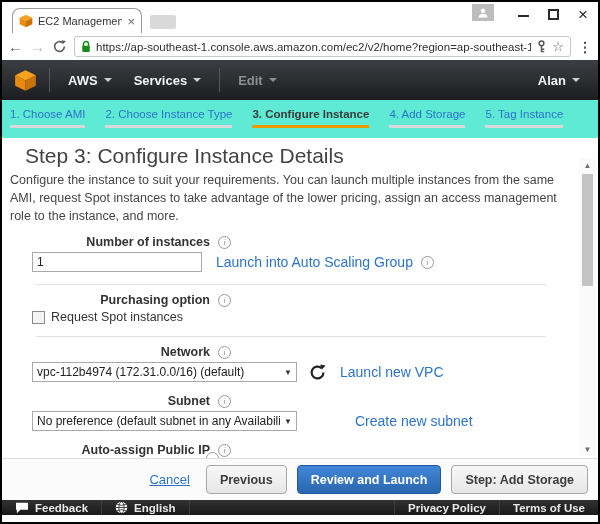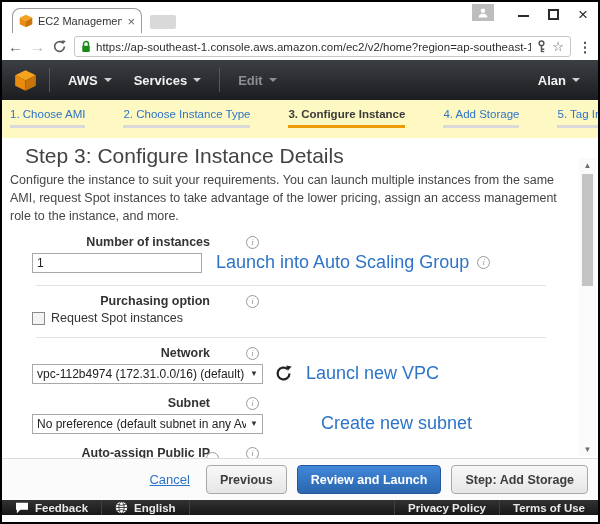--- a/index.html
+++ b/index.html
@@ -44,43 +44,43 @@
     height:40px; background:linear-gradient(180deg,#3b3e43 0%,#1c1d20 100%);
     display:flex; align-items:center; padding:0 12px; color:#fff;
   }
   .nav-sep { width:1px; height:24px; background:#54575c; margin:0 12px; }
   .nav-item { display:flex; align-items:center; gap:6px; font-size:13px; font-weight:bold; color:#f2f2f2; padding:0 6px; }
   .nav-item.dim { color:#8d8f93; }
   .caret { width:0; height:0; border-left:4px solid transparent; border-right:4px solid transparent; border-top:4px solid #cfcfcf; }
   .nav-item.dim .caret { border-top-color:#8d8f93; }
   .nav-right { margin-left:auto; }
   
-  .wizard { height:38px; display:flex; align-items:flex-start; padding:8px 0 0 8px; gap:38px; background:#fef9c3; }
+  .wizard { height:38px; display:flex; align-items:flex-start; padding:8px 0 0 8px; gap:20px; background:#5eead4; }
   .wstep { font-size:11.5px; color:#2d74c8; padding-bottom:5px; border-bottom:3px solid #d9d9d9; white-space:nowrap; }
   .wstep.active { color:#3a3a3a; font-weight:bold; border-bottom-color:#eb9c00; }
   
   .content { height:320px; position:relative; padding:4px 26px 0 8px; background:#fff; overflow:hidden; }
   .page-title { font-size:21px; font-weight:400; color:#434343; margin:2px 0 3px 15px; }
   .page-desc { font-size:12.5px; color:#454545; line-height:1.45; width:548px; }
-  .field-label-row { display:flex; align-items:center; margin-top:10px;gap:28px; }
+  .field-label-row { display:flex; align-items:center; margin-top:10px; }
   .field-label { width:200px; text-align:right; font-size:12.5px; font-weight:bold; color:#333; }
   .info-icon {
     width:13px; height:13px; border:1px solid #999; border-radius:50%;
     color:#999; font-size:9px; line-height:11px; text-align:center; margin-left:8px;
     font-family:"Liberation Serif", serif; font-style:italic; flex:0 0 auto;
   }
   .control-row { display:flex; align-items:center; margin:3px 0 0 22px; }
   .text-input { width:170px; height:20px; border:1px solid #a9a9a9; font-size:12px; color:#222; padding:0 4px; font-family:"Liberation Sans",sans-serif; }
   .select {
-    width:231px; height:20px; border:1px solid #a9a9a9; background:#fff;
+    width:265px; height:20px; border:1px solid #a9a9a9; background:#fff;
     display:flex; align-items:center; padding:0 4px; position:relative;
   }
   .select-value { font-size:12px; color:#222; white-space:nowrap; overflow:hidden; flex:1; }
   .select-caret { font-size:8px; color:#333; margin-left:4px; flex:0 0 auto; }
-  .link { font-size:18px; color:#2d74c8; text-decoration:none; }
+  .link { font-size:14px; color:#2d74c8; text-decoration:none; }
   .control-row .link { margin-left:14px; }
   .checkbox { width:13px; height:13px; border:1px solid #8b8b8b; background:#f4f4f4; margin-right:6px; flex:0 0 auto; }
   .check-label { font-size:12.5px; color:#333; }
   .divider { height:1px; background:#e2e2e2; margin:12px 26px 0 26px; }
   .half-info { position:absolute; bottom:-7px; left:196px; }
   
   .scrollbar { position:absolute; top:20px; bottom:2px; right:2px; width:17px; background:#fafafa; display:flex; flex-direction:column; align-items:center; }
   .scroll-arrow { font-size:8px; color:#6f6f6f; height:14px; display:flex; align-items:center; justify-content:center; width:100%; }
   .scroll-arrow.down { margin-top:auto; }
   .scroll-thumb { width:11px; height:112px; background:#c3c3c3; margin-top:2px; }

